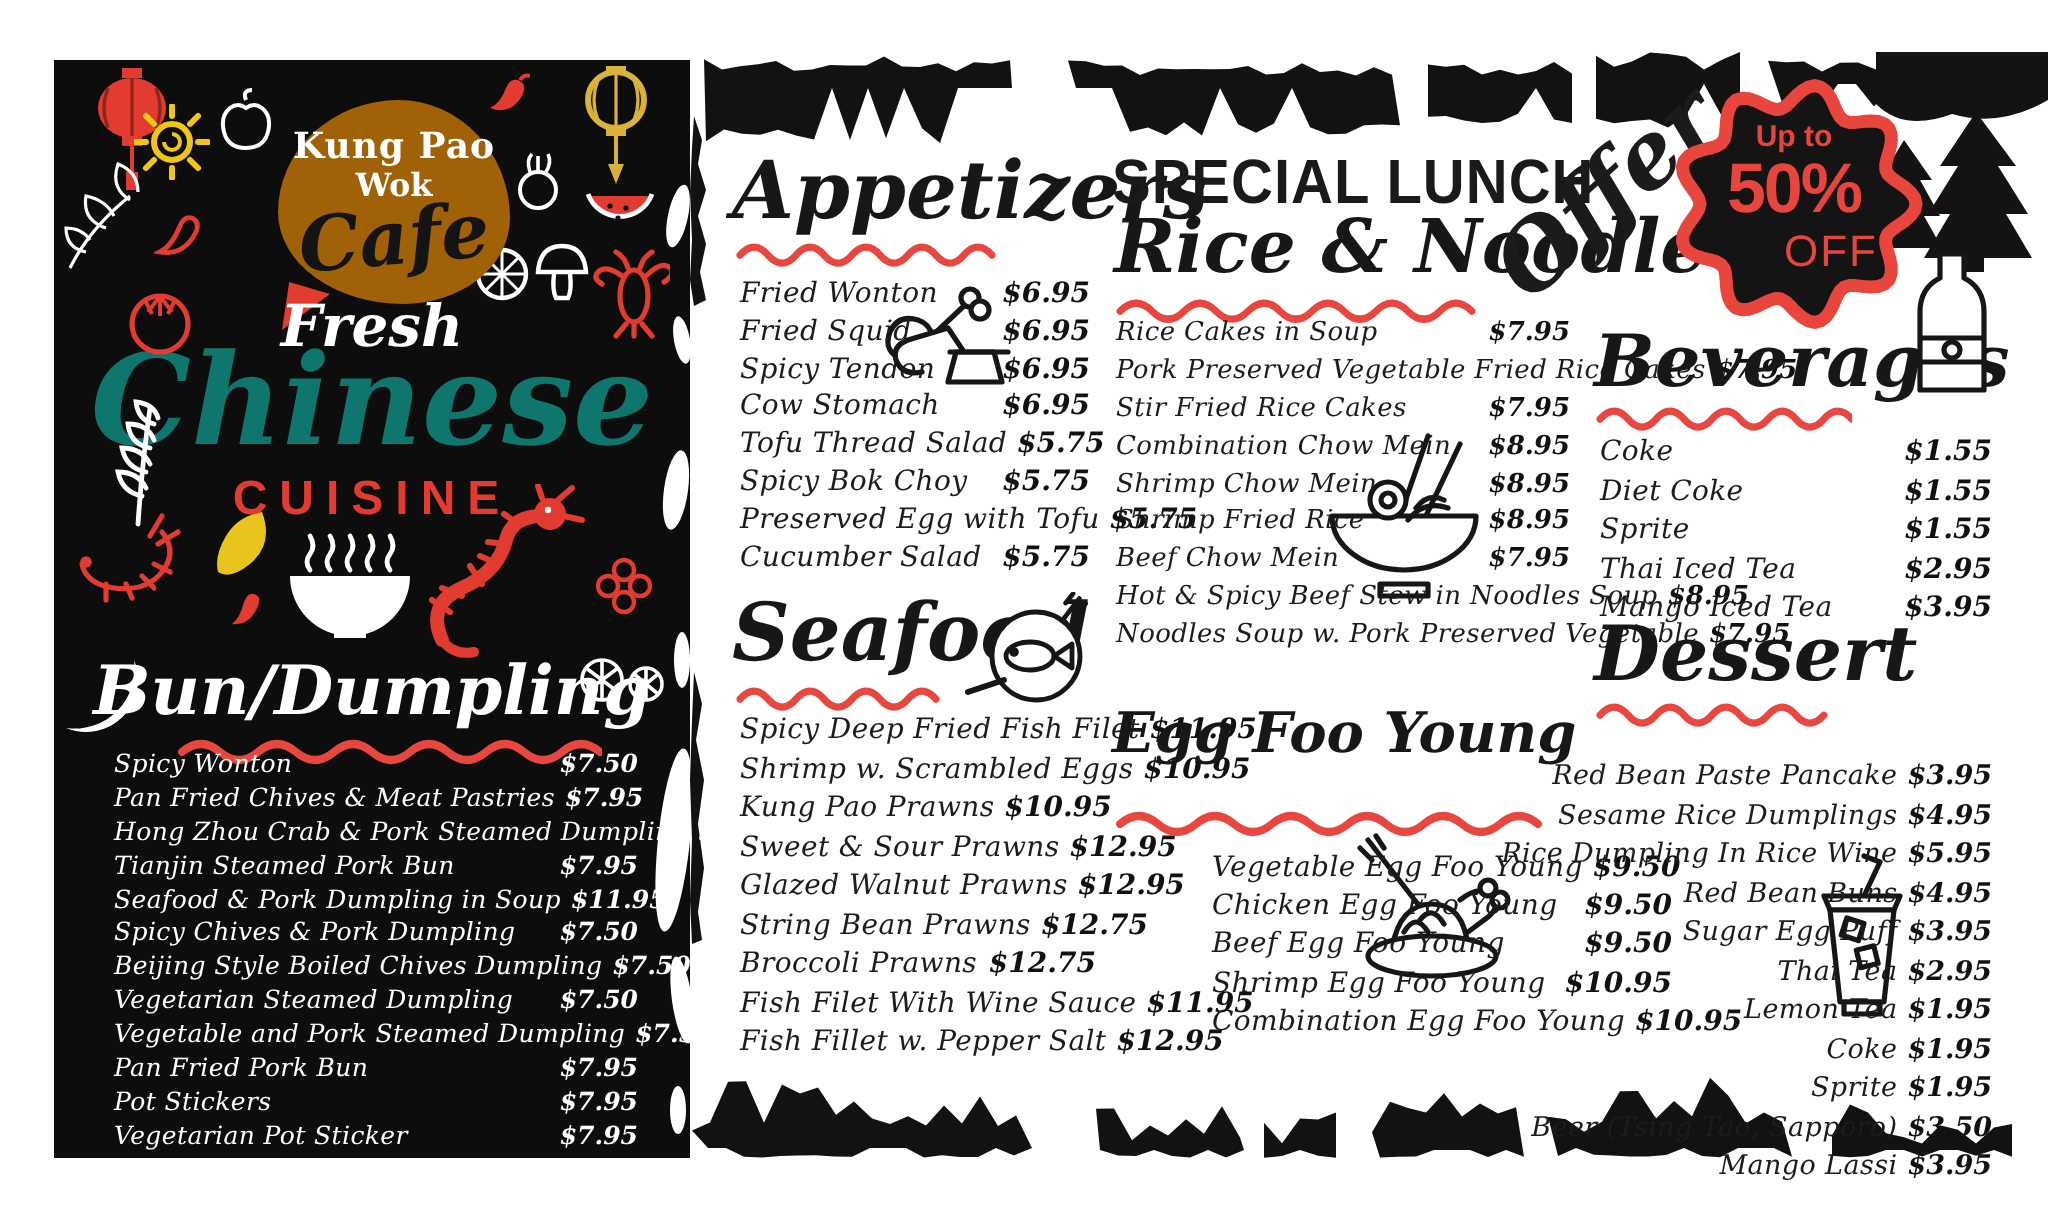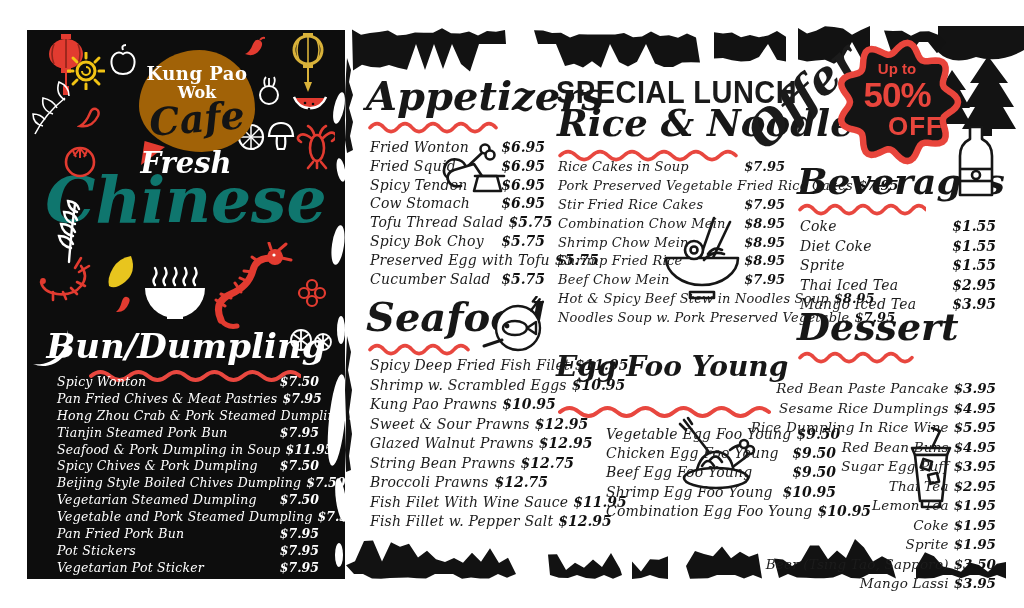--- a/index.html
+++ b/index.html
@@ -45,21 +45,21 @@
 
   
   .offer{position:absolute;left:733px;top:40px;width:140px;height:112px;display:flex;align-items:center;
          justify-content:center;transform:rotate(-42deg);font-style:italic;font-weight:bold;font-size:46px;
          color:#1b1b1b;z-index:3;white-space:nowrap;}
   #badge-svg{position:absolute;left:828px;top:32px;width:140px;height:140px;z-index:3;}
   .badge-text{position:absolute;left:840px;top:60px;width:114px;text-align:center;z-index:4;
          font-family:"Liberation Sans",sans-serif;color:#e8453c;}
   .badge-text .t1{font-size:15px;font-weight:bold;line-height:17px;}
   .badge-text .t2{font-size:35px;font-weight:900;line-height:35px;letter-spacing:-1px;}
-  .badge-text .t3{font-size:26px;font-weight:700;line-height:28px;letter-spacing:1px;margin-left:37px;}
+  .badge-text .t3{font-size:22px;font-weight:400;line-height:28px;letter-spacing:1px;margin-left:37px;}
 
   .doodle{position:absolute;z-index:3;}
   .ic{position:absolute;z-index:2;}
 </style>
 </head>
 <body>
 
 <div class="page">
 
   <svg id="grunge">
@@ -208,20 +208,21 @@
     </svg>
 
     <div class="blob">
       <div class="b1">Kung Pao</div>
       <div class="b2">Wok</div>
       <div class="b3">Cafe</div>
     </div>
 
     <div class="fresh">Fresh</div>
     <div class="chinese">Chinese</div>
+    <div class="cuisine">CUISINE</div>
 
     <svg class="doodle" style="left:116px;top:236px" width="64" height="54" viewBox="0 0 64 54">
       <g stroke="#fff" stroke-width="2.4" fill="none" stroke-linecap="round">
         <path d="M12 2 q3 5 0 9 q-3 4 0 8 M22 2 q3 5 0 9 q-3 4 0 8 M32 2 q3 5 0 9 q-3 4 0 8 M42 2 q3 5 0 9 q-3 4 0 8 M52 2 q3 5 0 9 q-3 4 0 8"></path>
       </g>
       <path d="M2 22 a30 30 0 0 0 60 0 z" fill="#fff"></path>
         <rect x="24" y="48" width="16" height="5" fill="#fff"></rect>
     </svg>
     <svg class="doodle" style="left:184px;top:212px" width="100" height="94" viewBox="0 0 100 94">
       <g stroke="#e23b30" fill="none" stroke-linecap="round">

